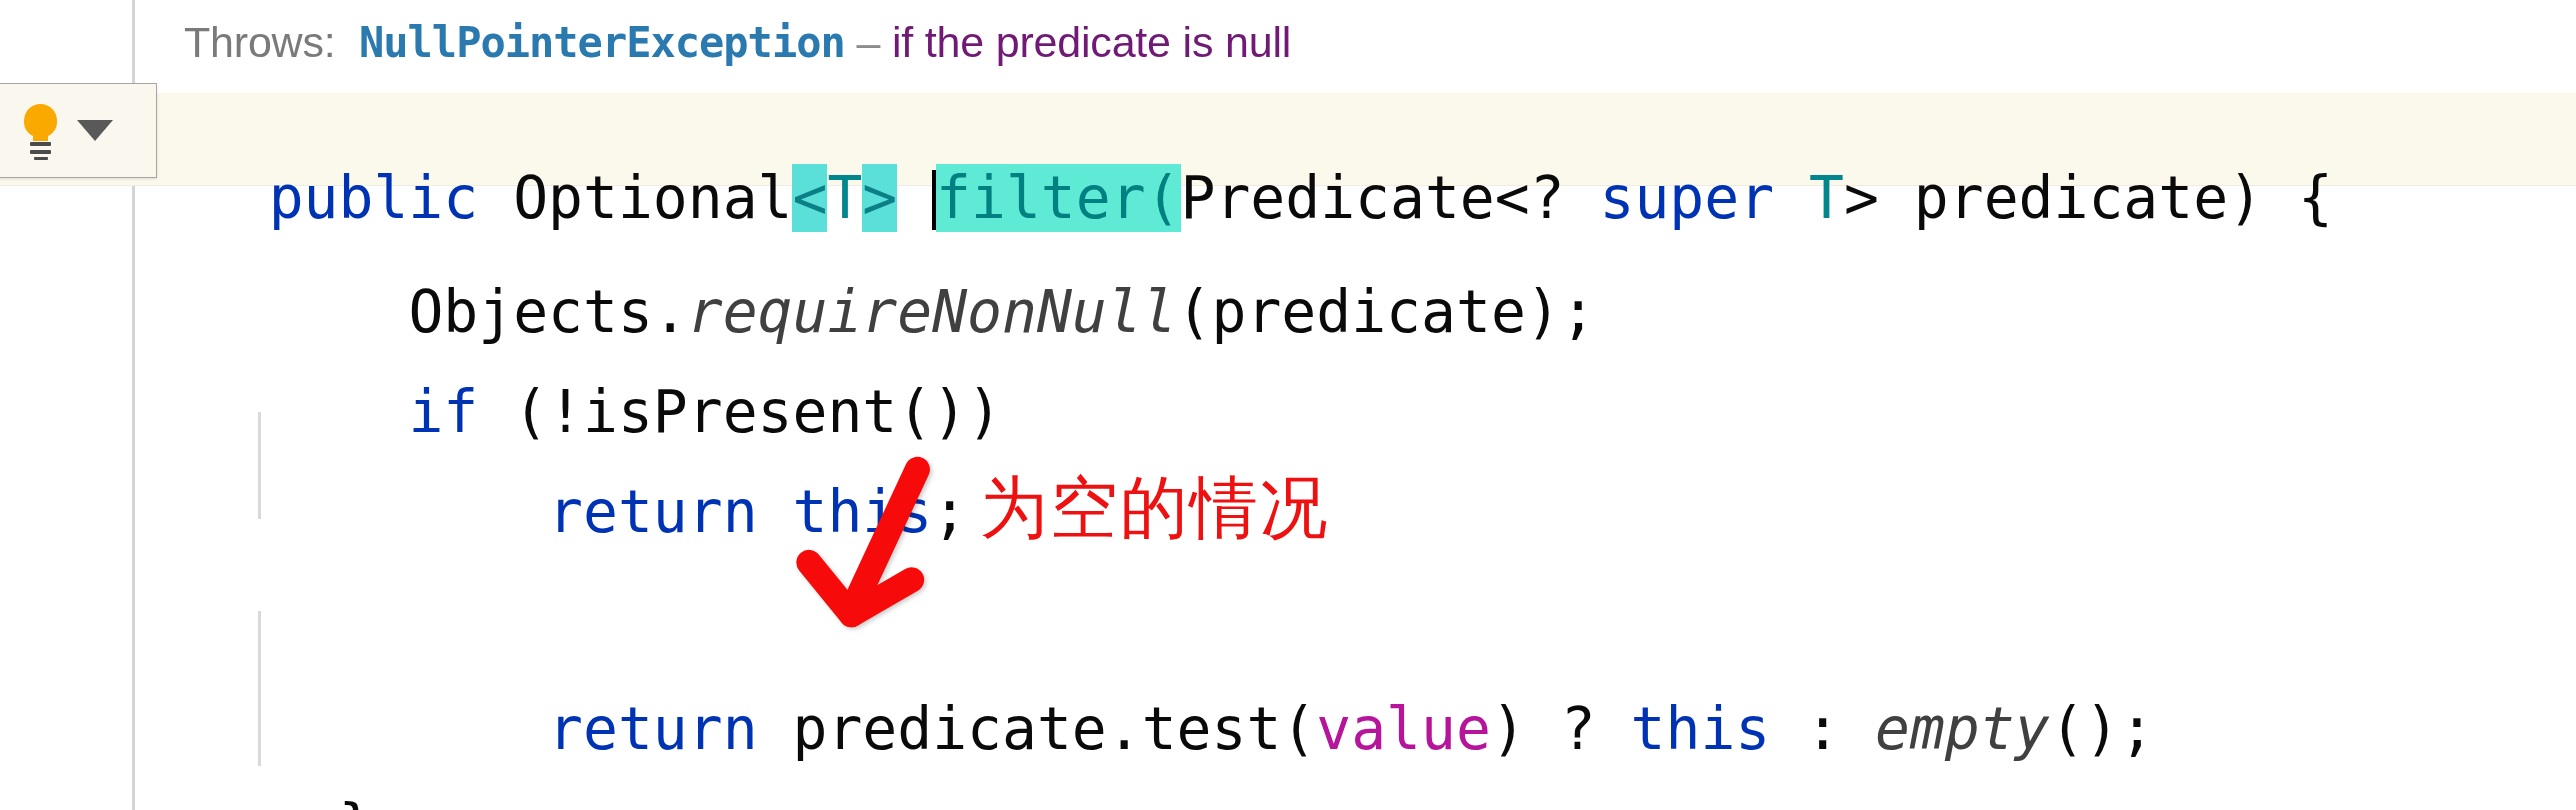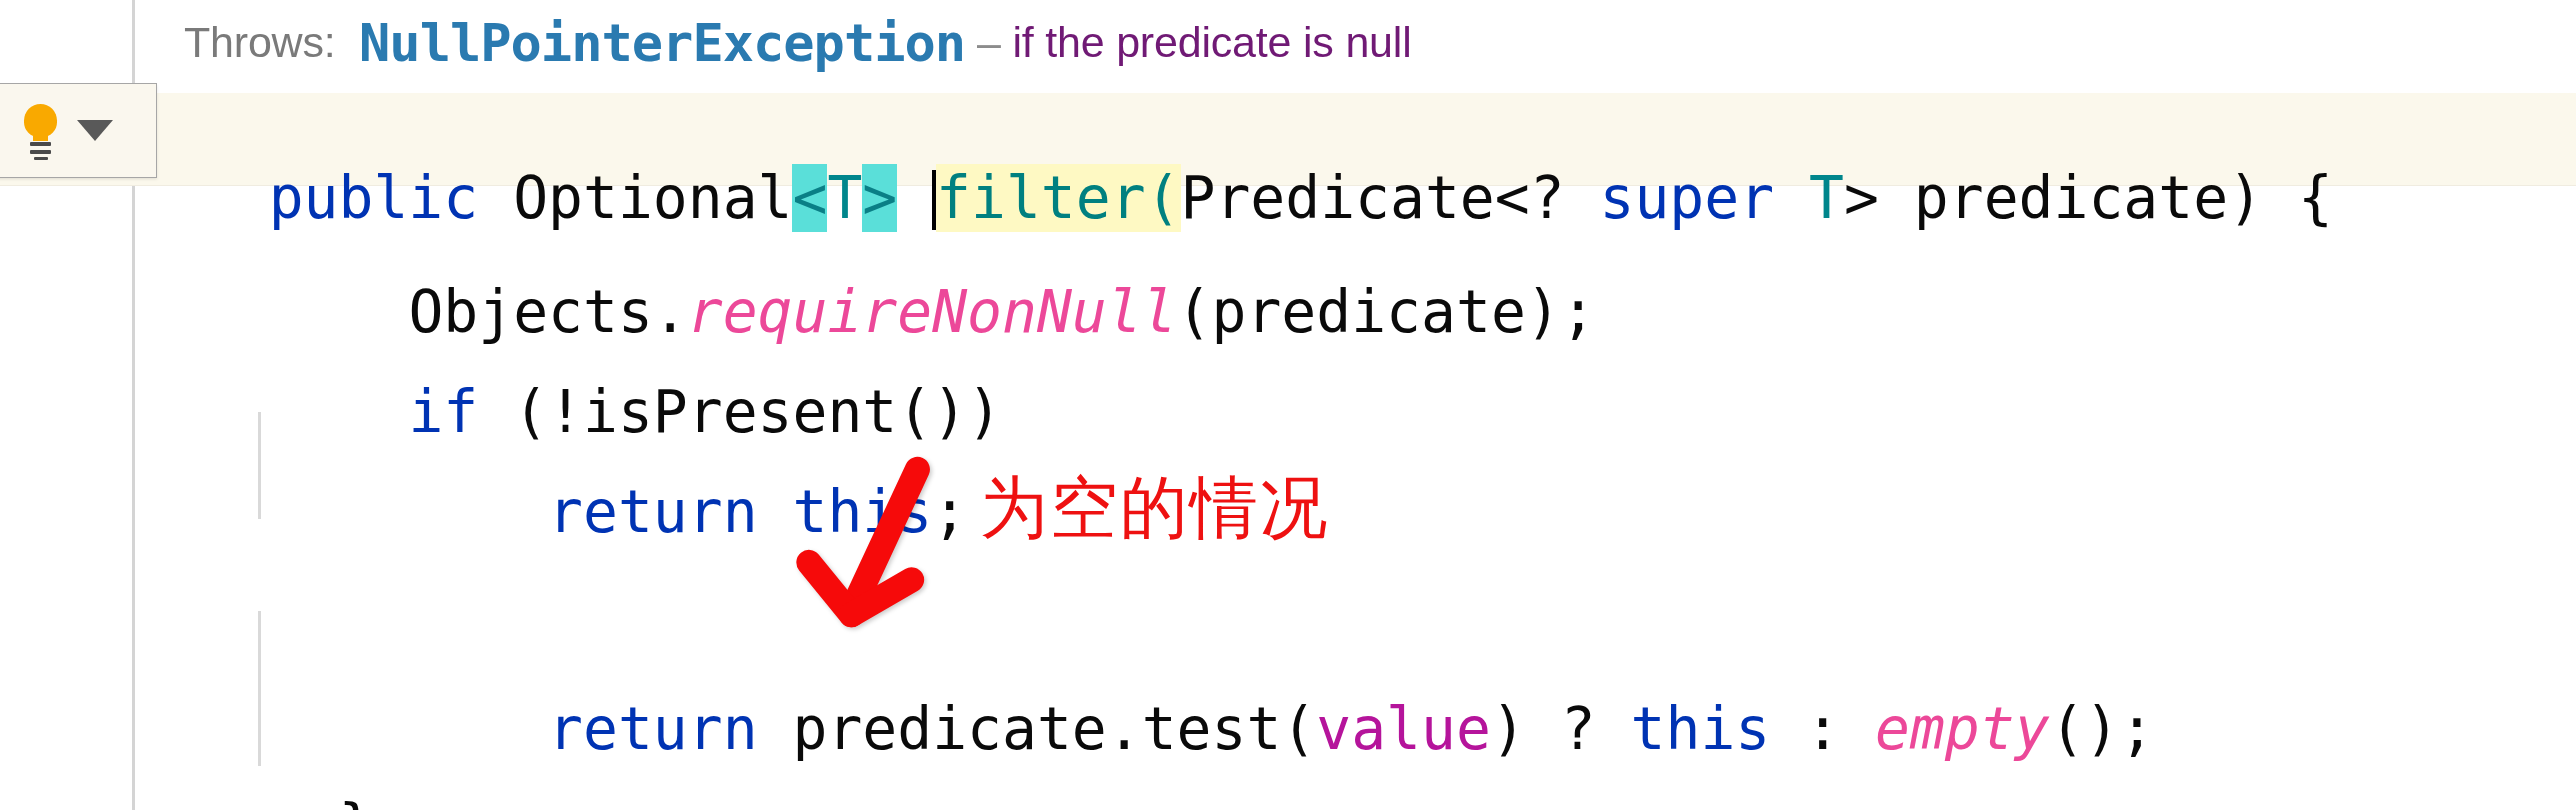--- a/index.html
+++ b/index.html
@@ -22,21 +22,21 @@
   .doc-line{
     position:absolute;left:184px;top:0px;height:85px;
     display:flex;align-items:center;white-space:pre;
     font-family:"Liberation Sans","DejaVu Sans",sans-serif;
     font-size:43px;letter-spacing:-0.2px;
   }
   .doc-label{color:#7a7a7a;}
   .doc-type{
     color:#2a7ab0;
     font-family:"DejaVu Sans Mono","Liberation Mono",monospace;
-    font-size:52px;font-weight:600;letter-spacing:-1px;
+    font-size:42px;font-weight:600;letter-spacing:-1px;
   }
   .doc-dash{color:#8c8c8c;}
   .doc-rest{color:#701a75;}
 
   
   .sig-row{
     position:absolute;left:0;top:93px;width:2576px;height:93px;
     background:#fbf8ec;
   }
   .sig-row:after{
@@ -75,22 +75,22 @@
 
   
   .code-line{
     position:absolute;white-space:pre;
     font-family:"DejaVu Sans Mono","Liberation Mono",monospace;
     font-size:58px;line-height:58px;letter-spacing:0px;
     color:#0a0a0a;
   }
   .kw{color:#0033b3;}
   .typaram{color:#00868c;}
-  .method-hl{color:#008080;background:#fef9c3;}
-  .static-m{font-style:italic;color:#ec4899;}
+  .method-hl{color:#008080;background:#5eead4;}
+  .static-m{font-style:italic;color:#404040;}
   .field{color:#b5149b;}
   .brace-hl{background:#5adfd9;color:#0a7f86;}
   .caret{
     display:inline-block;width:3.9px;height:60px;background:#000000;
     vertical-align:-11.6px;margin:0 0 0 0;
   }
 
   
   .indent-guide{position:absolute;width:2.9px;background:#d9d9d9;}
 

